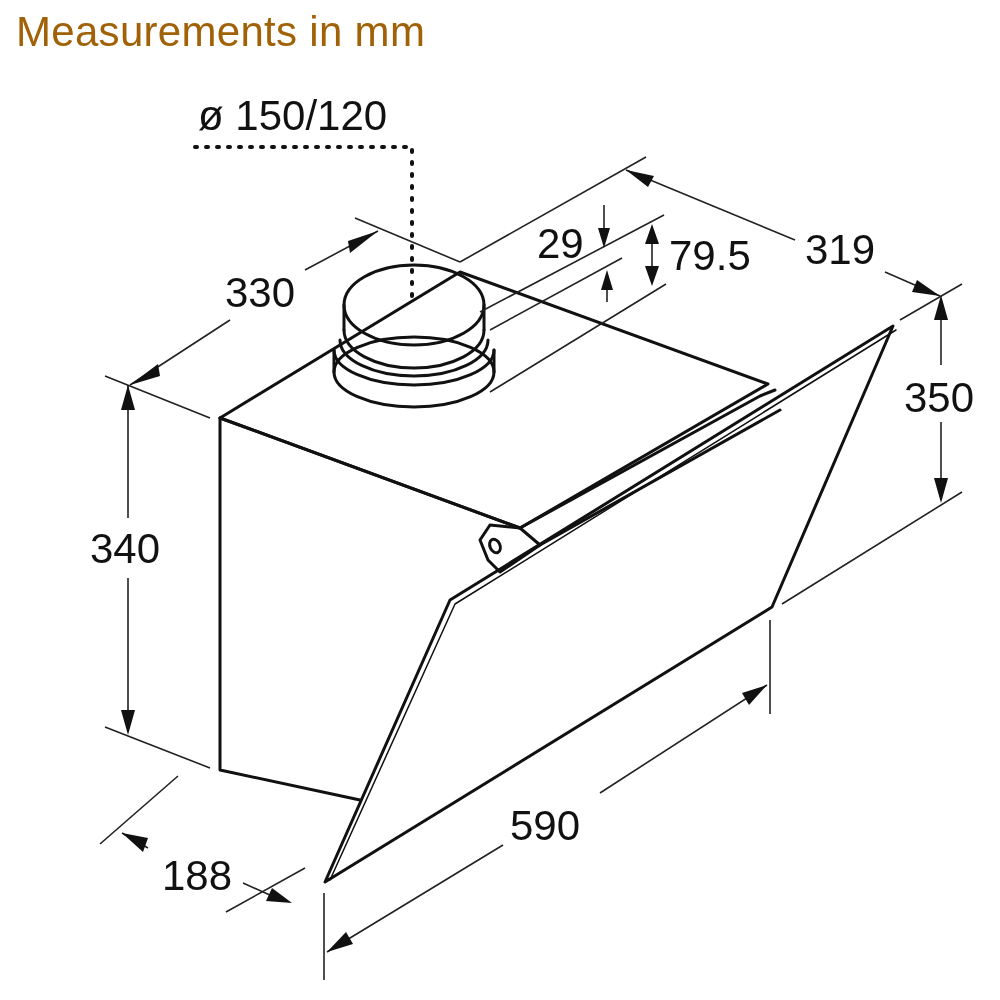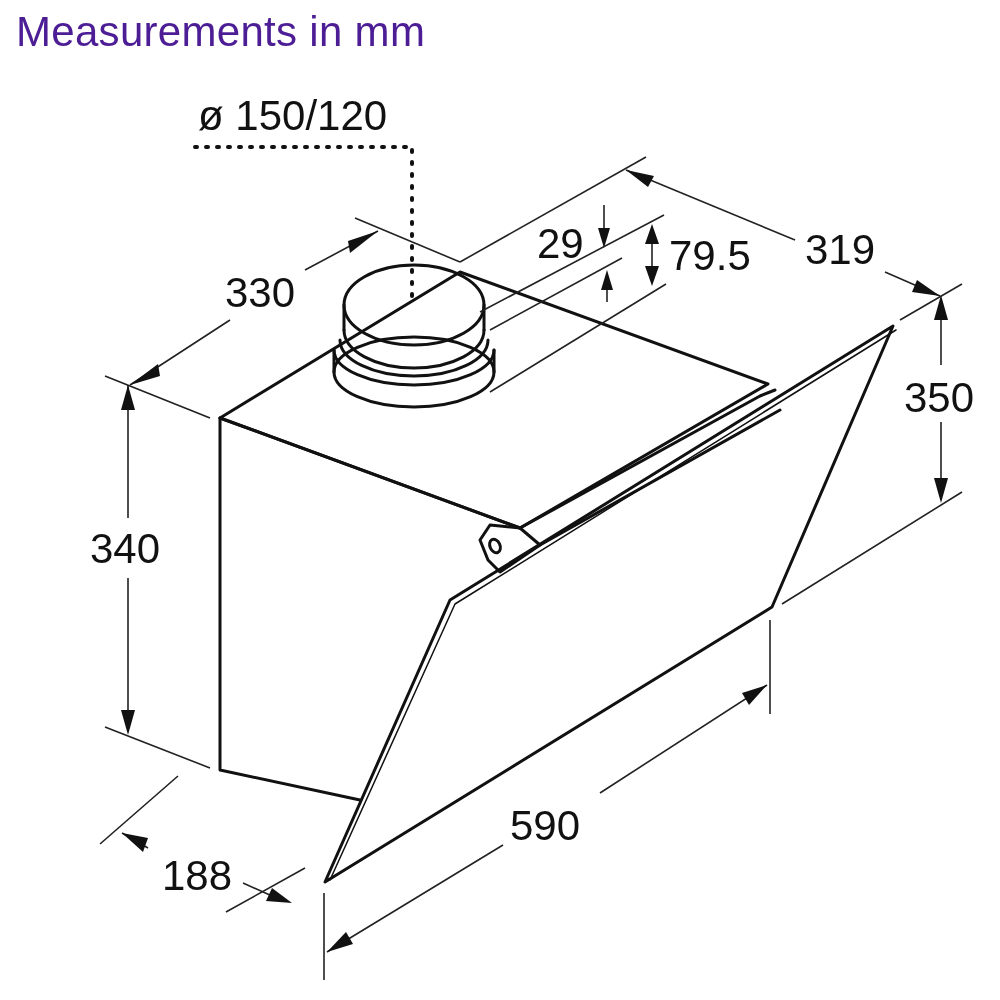--- a/index.html
+++ b/index.html
@@ -1,17 +1,17 @@
 <!DOCTYPE html>
 <html><head>
   <meta charset="utf-8">
   <style>
     html, body { margin: 0; padding: 0; background: #ffffff; }
     body { width: 1000px; height: 1000px; position: relative; overflow: hidden; font-family: "Liberation Sans", sans-serif; }
-    .title { position: absolute; left: 16px; top: 8px; font-size: 42px; color: #4c1d95; letter-spacing: 0.3px; }
+    .title { position: absolute; left: 16px; top: 8px; font-size: 42px; color: #a16207; letter-spacing: 0.3px; }
     svg { position: absolute; left: 0; top: 0; }
     .lbl { font-family: "Liberation Sans", sans-serif; font-size: 42px; fill: #111; }
     .obj { stroke: #111; stroke-width: 3; fill: none; stroke-linejoin: round; stroke-linecap: round; }
     .dim { stroke: #222; stroke-width: 1.6; fill: none; }
     .arr { fill: #111; stroke: none; }
   </style>
 </head>
 <body>
 
 <div class="title">Measurements in mm</div>

